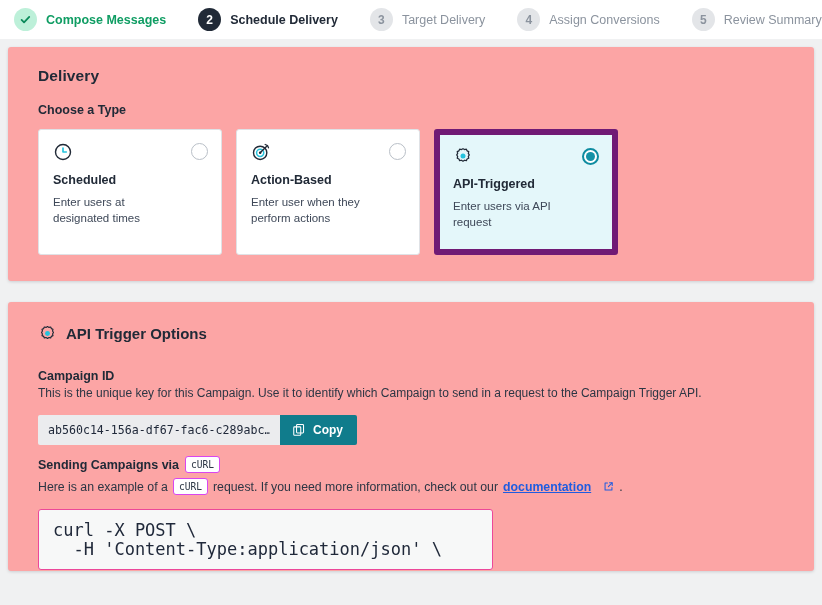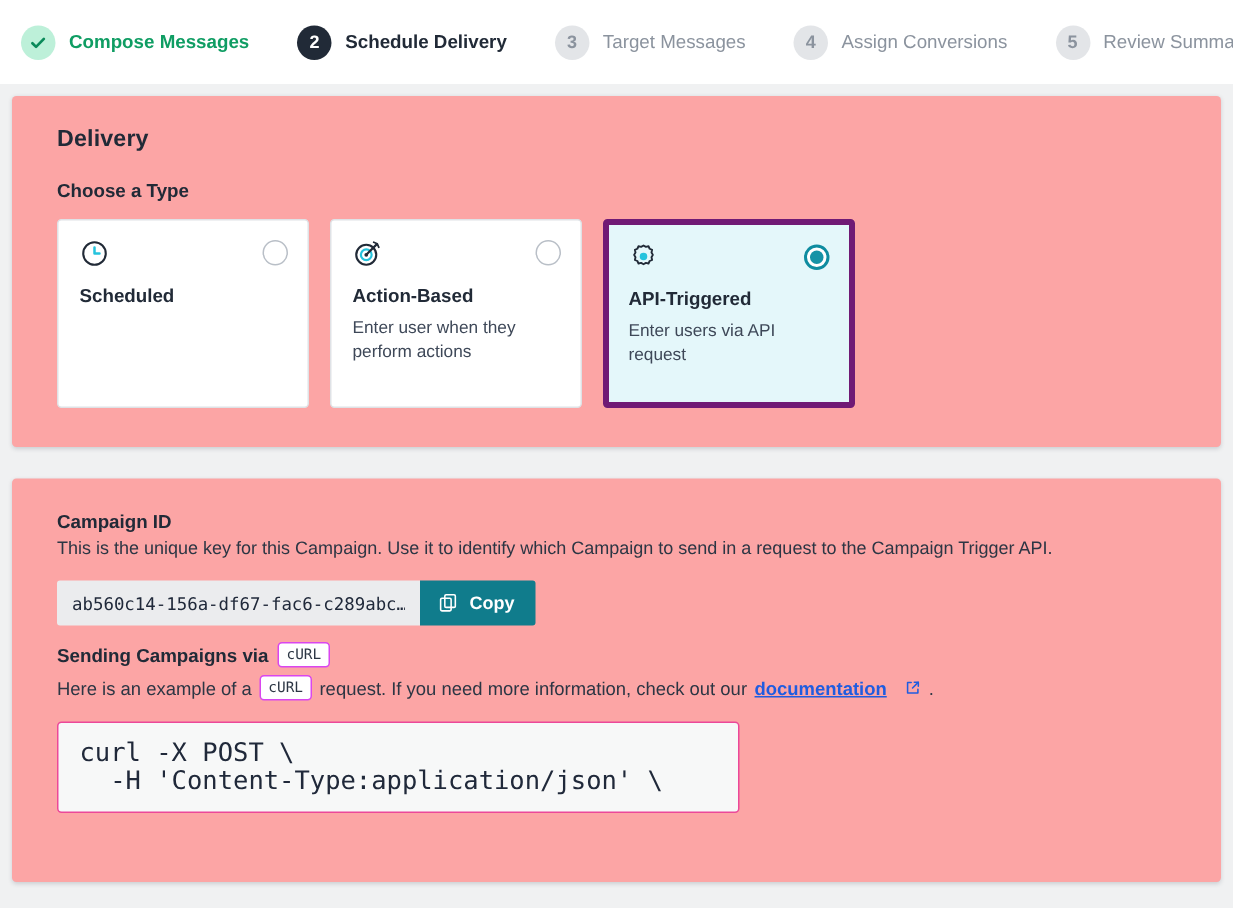--- a/index.html
+++ b/index.html
@@ -7,21 +7,21 @@
     margin: 0; padding: 0;
     width: 822px; height: 605px;
     overflow: hidden;
     background: #f0f1f2;
     font-family: "Liberation Sans", sans-serif;
     -webkit-font-smoothing: antialiased;
   }
 
   
   .stepper {
-    height: 56px;
+    height: 39px;
     background: #ffffff;
     display: flex;
     align-items: center;
     padding: 0 14px;
   }
   .step {
     display: flex;
     align-items: center;
     gap: 9px;
     margin-right: 32px;
@@ -66,30 +66,30 @@
   .choose-label {
     font-size: 12.5px;
     font-weight: bold;
     color: #212a37;
     margin-bottom: 12px;
   }
 
   
   .types { display: flex; gap: 14px; }
   .type-card {
-    width: 168px;
+    width: 184px;
     height: 126px;
     border: 1px solid #dfe2e6;
     border-radius: 3px;
     background: #ffffff;
     padding: 12px 14px;
     position: relative;
   }
   .type-card.selected {
-    border: 4px solid #701a75;
+    border: 6px solid #701a75;
     background: #e4f7fa;
     padding: 11px 13px;
   }
   .type-icon { width: 20px; height: 20px; margin-bottom: 11px; display: block; }
   .type-title {
     font-size: 12.5px;
     font-weight: bold;
     color: #212a37;
     margin-bottom: 7px;
   }
@@ -236,21 +236,21 @@
     <span class="step-label done">Compose Messages</span>
   </div>
 
   <div class="step">
     <span class="step-bullet current">2</span>
     <span class="step-label current">Schedule Delivery</span>
   </div>
 
   <div class="step">
     <span class="step-bullet todo">3</span>
-    <span class="step-label todo">Target Messages</span>
+    <span class="step-label todo">Target Delivery</span>
   </div>
 
   <div class="step">
     <span class="step-bullet todo">4</span>
     <span class="step-label todo">Assign Conversions</span>
   </div>
 
   <div class="step">
     <span class="step-bullet todo">5</span>
     <span class="step-label todo">Review Summary</span>
@@ -264,20 +264,21 @@
 
   <div class="types">
 
     <div class="type-card">
       <span class="radio"></span>
       <svg class="type-icon" viewBox="0 0 24 24">
         <circle cx="12" cy="12" r="9" fill="none" stroke="#212a37" stroke-width="1.7"></circle>
         <path d="M12 7.2 V12 H16" fill="none" stroke="#25c3dd" stroke-width="2" stroke-linecap="round" stroke-linejoin="round"></path>
       </svg>
       <div class="type-title">Scheduled</div>
+      <div class="type-desc">Enter users at designated times</div>
     </div>
 
     <div class="type-card">
       <span class="radio"></span>
       <svg class="type-icon" viewBox="0 0 24 24">
         <circle cx="11" cy="13" r="8" fill="none" stroke="#212a37" stroke-width="1.7"></circle>
         <circle cx="11" cy="13" r="4.3" fill="none" stroke="#25c3dd" stroke-width="1.8"></circle>
         <circle cx="11" cy="13" r="1.5" fill="#212a37"></circle>
         <path d="M11 13 L19.5 4.5" fill="none" stroke="#212a37" stroke-width="1.7" stroke-linecap="round"></path>
         <path d="M17 3 L19.8 4.2 L21 7" fill="none" stroke="#212a37" stroke-width="1.5" stroke-linecap="round" stroke-linejoin="round"></path>
@@ -294,20 +295,27 @@
       </svg>
       <div class="type-title">API-Triggered</div>
       <div class="type-desc">Enter users via API request</div>
     </div>
 
   </div>
 </div>
 
 <div class="card card-api">
 
+  <div class="api-head">
+    <svg style="width:19px;height:19px;display:block" viewBox="0 0 24 24">
+      <path d="M12 3.2 l1.9 1.1 2.1-.5 .9 2 2 .9 -.5 2.1 1.1 1.9 -1.1 1.9 .5 2.1 -2 .9 -.9 2 -2.1-.5 -1.9 1.1 -1.9-1.1 -2.1 .5 -.9-2 -2-.9 .5-2.1 -1.1-1.9 1.1-1.9 -.5-2.1 2-.9 .9-2 2.1 .5 z" fill="none" stroke="#212a37" stroke-width="1.5" stroke-linejoin="round"></path>
+      <circle cx="12" cy="12" r="3.1" fill="#25c3dd"></circle>
+    </svg>
+    <span class="api-head-title">API Trigger Options</span>
+  </div>
 
   <div class="field-label">Campaign ID</div>
   <div class="field-help">This is the unique key for this Campaign. Use it to identify which Campaign to send in a request to the Campaign Trigger API.</div>
 
   <div class="idrow">
     <input class="id-input" type="text" readonly="" value="ab560c14-156a-df67-fac6-c289abc…" style="">
     <button class="copy-btn">
       <svg style="width:14px;height:14px;display:block" viewBox="0 0 20 20">
         <rect x="2.5" y="5.5" width="10" height="12" rx="1.2" fill="none" stroke="#ffffff" stroke-width="1.5"></rect>
         <rect x="6.5" y="2.2" width="10" height="12" rx="1.2" fill="none" stroke="#ffffff" stroke-width="1.5"></rect>

